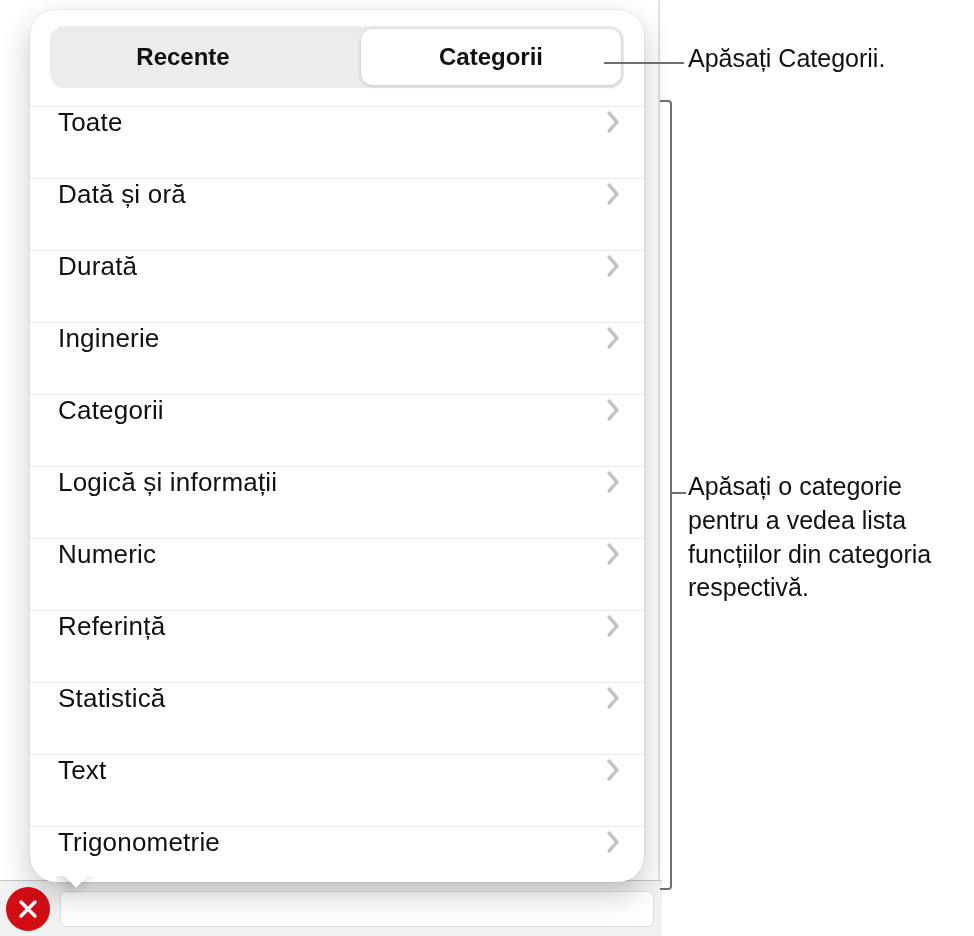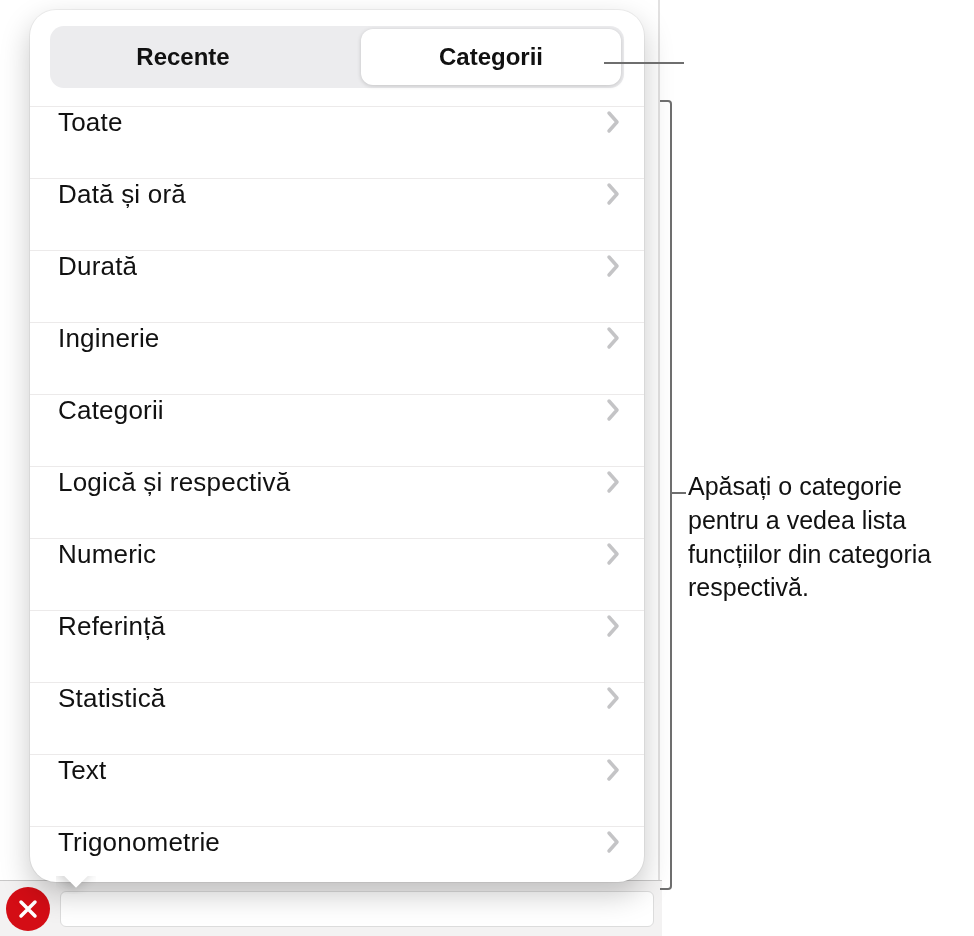--- a/index.html
+++ b/index.html
@@ -259,21 +259,21 @@
       </div>
       <div class="row">
         <span class="row-label">Categorii</span>
         <span class="chev">
           <svg width="14" height="24" viewBox="0 0 14 24">
               <path d="M3 3 L11 12 L3 21"></path>
             </svg>
         </span>
       </div>
       <div class="row">
-        <span class="row-label">Logică și respectivă</span>
+        <span class="row-label">Logică și informații</span>
         <span class="chev">
           <svg width="14" height="24" viewBox="0 0 14 24">
               <path d="M3 3 L11 12 L3 21"></path>
             </svg>
         </span>
       </div>
       <div class="row">
         <span class="row-label">Numeric</span>
         <span class="chev">
           <svg width="14" height="24" viewBox="0 0 14 24">
@@ -312,18 +312,19 @@
               <path d="M3 3 L11 12 L3 21"></path>
             </svg>
         </span>
       </div>
     </div>
   </div>
 
   <div class="popover-tail"></div>
 
   <div class="lead-top"></div>
+  <div class="callout callout-1">Apăsați Categorii.</div>
 
   <div class="bracket"></div>
   <div class="bracket-lead"></div>
   <div class="callout callout-2">Apăsați o categorie pentru a vedea lista funcțiilor din categoria respectivă.</div>
 
 </div>
 
 </body></html>

